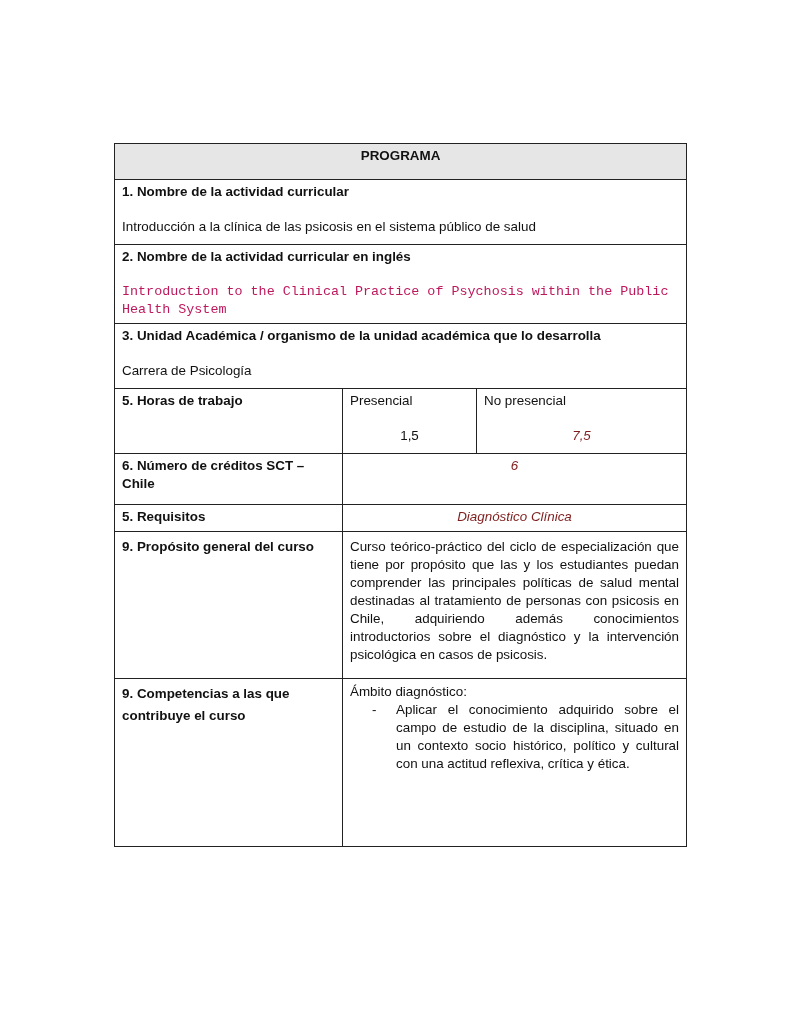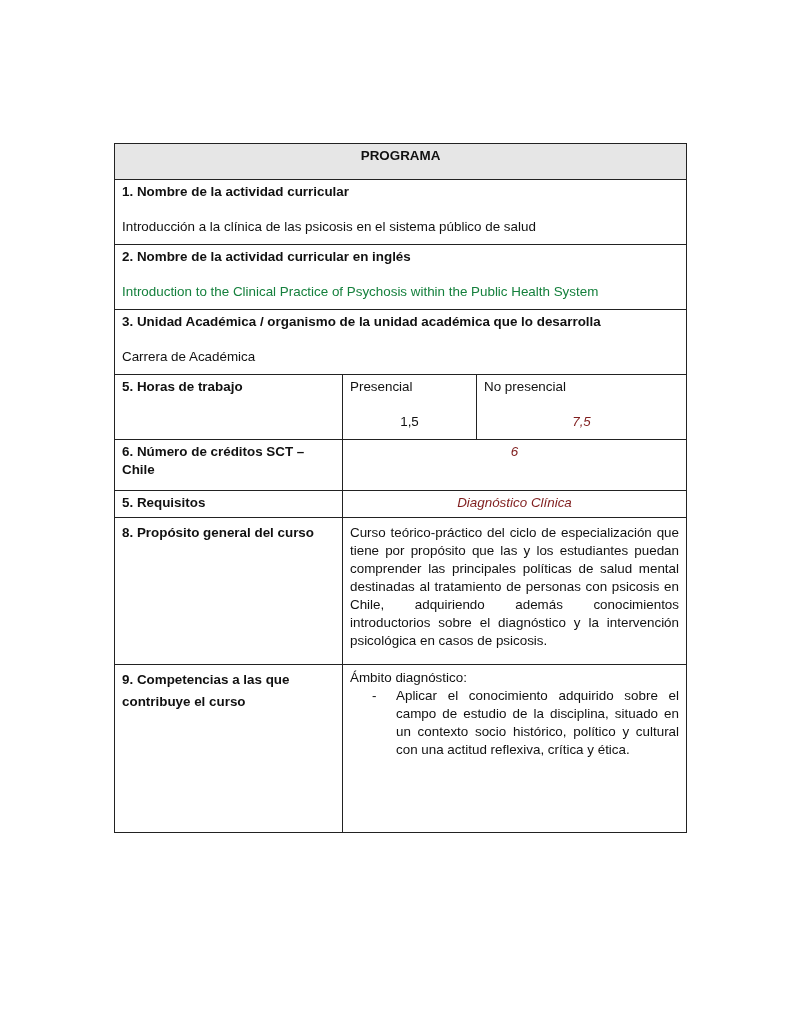--- a/index.html
+++ b/index.html
@@ -7,21 +7,21 @@
   .page { position: absolute; left: 0; top: 18px; width: 800px; height: 747px; background: #fff; }
   table.prog {
     position: absolute; left: 114px; top: 125px; width: 572px;
     border-collapse: collapse; table-layout: fixed;
     font-size: 13.4px; line-height: 18px;
   }
   table.prog td { border: 1px solid #222; vertical-align: top; padding: 3px 7px 4px 7px; }
   .hdr { background: #e6e6e6; text-align: center; font-weight: bold; height: 28px; }
   .b { font-weight: bold; }
   .val { margin-top: 17px; }
-  .grey { color: #15803d; }
+  .grey { color: #be185d; font-family: Liberation Mono, monospace; }
   .it { font-style: italic; color: #7f1d1d; }
   .ctr { text-align: center; }
   .just { text-align: justify; }
   .r1 { height: 65px; }
   .r5 { height: 65px; }
   .r6 { height: 51px; }
   .r7 { height: 27px; }
   .r8 { height: 147px; }
   .r9 { height: 168px; }
   .hours-val { text-align: center; margin-top: 17px; }
@@ -51,21 +51,21 @@
     </tr>
     <tr class="r1">
       <td colspan="3">
         <div class="b">2. Nombre de la actividad curricular en inglés</div>
         <div class="val grey">Introduction to the Clinical Practice of Psychosis within the Public Health System</div>
       </td>
     </tr>
     <tr class="r1">
       <td colspan="3">
         <div class="b">3. Unidad Académica / organismo de la unidad académica que lo desarrolla</div>
-        <div class="val">Carrera de Académica</div>
+        <div class="val">Carrera de Psicología</div>
       </td>
     </tr>
     <tr class="r5">
       <td class="b">5. Horas de trabajo</td>
       <td>
         <div>Presencial</div>
         <div class="hours-val">1,5</div>
       </td>
       <td>
         <div>No presencial</div>
@@ -74,21 +74,21 @@
     </tr>
     <tr class="r6">
       <td class="b">6. Número de créditos SCT – Chile</td>
       <td colspan="2" class="ctr it">6</td>
     </tr>
     <tr class="r7">
       <td class="b">5. Requisitos</td>
       <td colspan="2" class="ctr it">Diagnóstico Clínica</td>
     </tr>
     <tr class="r8">
-      <td class="b" style="padding-top:6px">8. Propósito general del curso</td>
+      <td class="b" style="padding-top:6px">9. Propósito general del curso</td>
       <td colspan="2" class="just" style="padding-top:6px">Curso teórico-práctico del ciclo de especialización que tiene por propósito que las y los estudiantes puedan comprender las principales políticas de salud mental destinadas al tratamiento de personas con psicosis en Chile, adquiriendo además conocimientos introductorios sobre el diagnóstico y la intervención psicológica en casos de psicosis.</td>
     </tr>
     <tr class="r9">
       <td class="b" style="padding-top:4px; line-height:22px">9. Competencias a las que contribuye el curso</td>
       <td colspan="2" style="padding-top:4px">
         <div>Ámbito diagnóstico:</div>
         <ul class="dash">
           <li>Aplicar el conocimiento adquirido sobre el campo de estudio de la disciplina, situado en un contexto socio histórico, político y cultural con una actitud reflexiva, crítica y ética.</li>
         </ul>
       </td>

